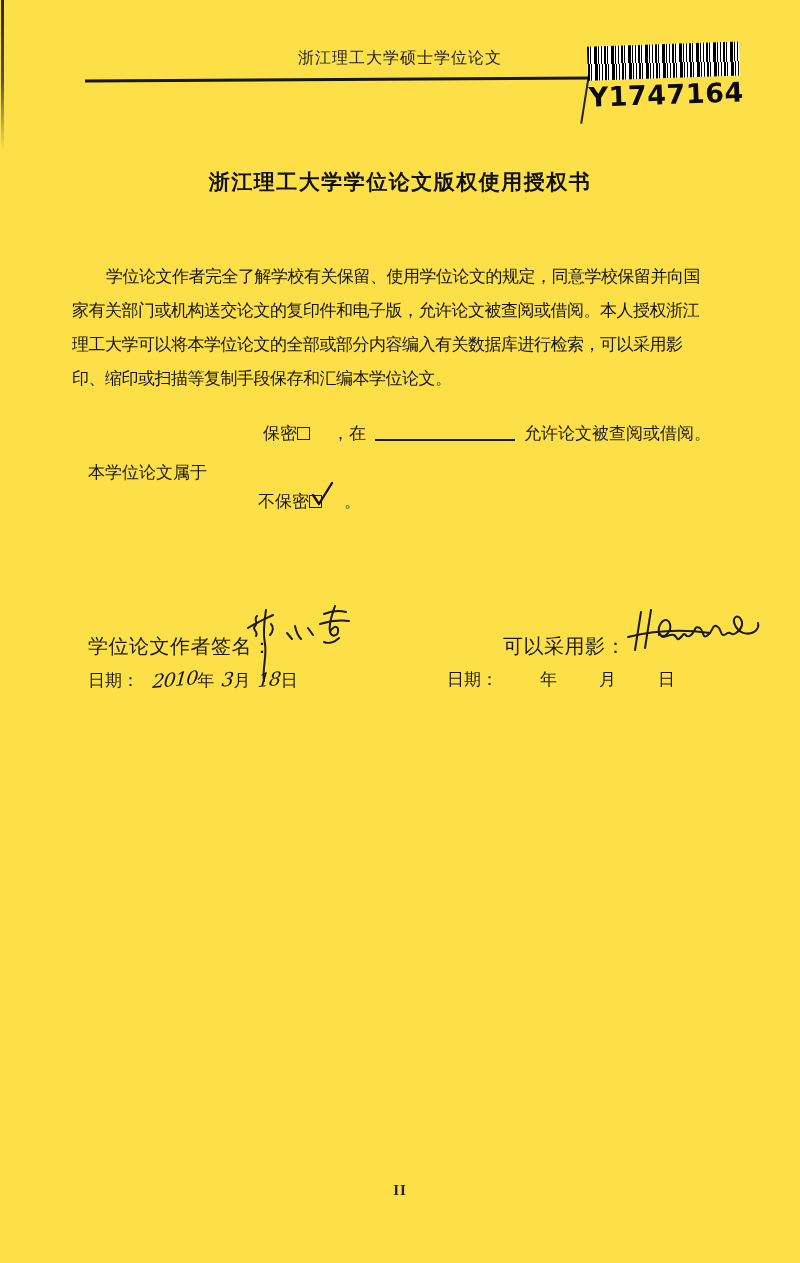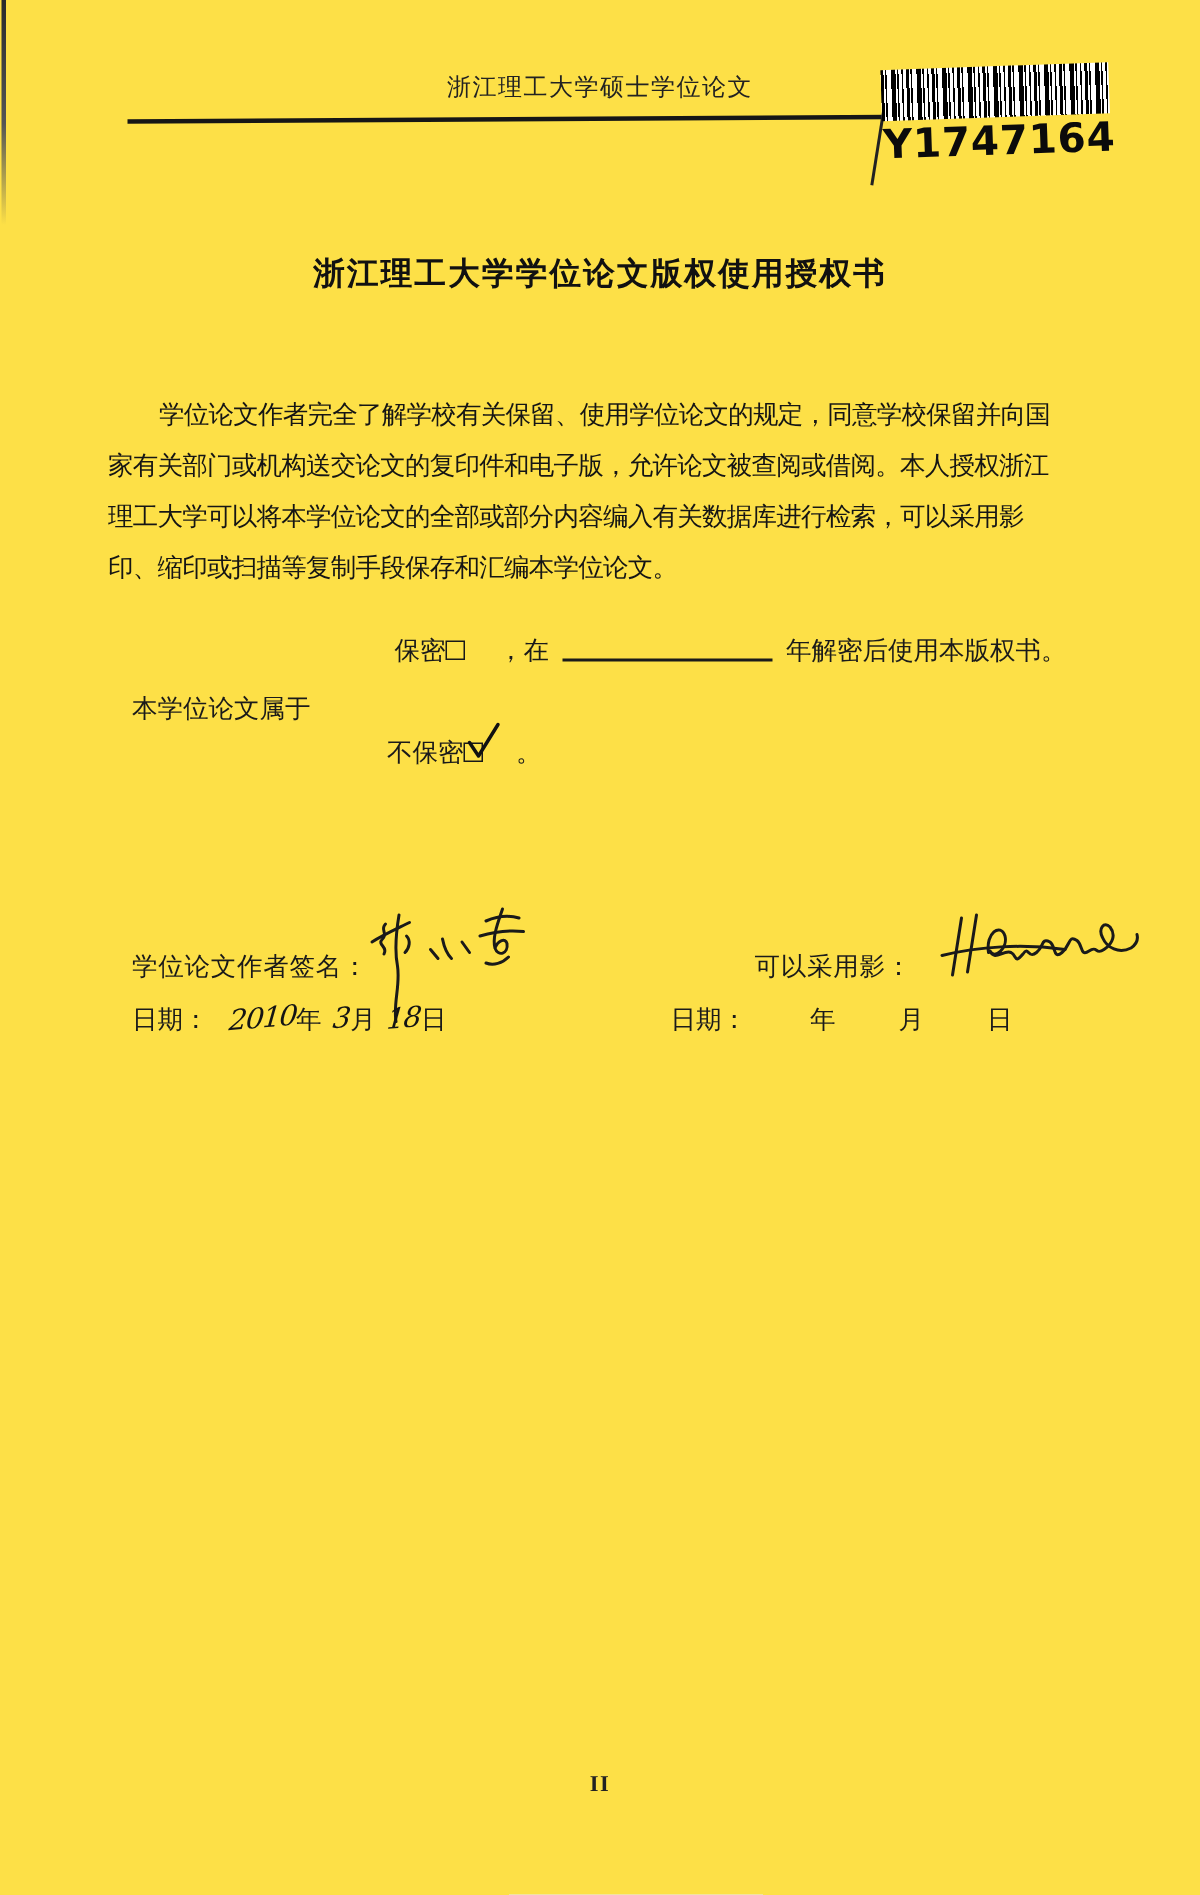--- a/index.html
+++ b/index.html
@@ -78,21 +78,21 @@
     background: transparent;
   }
   .check-wrap { position: relative; display: inline-block; }
   .check-wrap svg { position: absolute; left: 1px; top: -11px; }
   .blank-underline {
     display: inline-block; width: 140px; height: 2px;
     border-bottom: 2px solid #1a1a1a; vertical-align: -2px;
     margin: 0 9px 0 9px;
   }
   .gap-md { display: inline-block; width: 22px; }
-  .sig-label { position: absolute; font-size: 17px; letter-spacing: 0.5px; white-space: nowrap; }
+  .sig-label { position: absolute; font-size: 20px; letter-spacing: 0.5px; white-space: nowrap; }
   .author-sig-label { left: 88px; top: 633px; }
   .advisor-sig-label { left: 503px; top: 633px; }
   .signature-svg { position: absolute; }
   .author-signature { left: 242px; top: 601px; }
   .advisor-signature { left: 624px; top: 605px; }
   .date-line { position: absolute; top: 668px; font-size: 17px; white-space: nowrap; }
   .author-date-line { left: 88px; }
   .advisor-date-line { left: 447px; }
   .hand {
     display: inline-block;
@@ -133,21 +133,21 @@
   <div class="doc-title">浙江理工大学学位论文版权使用授权书</div>
 
   <div class="body-par">
     <div class="line indent">学位论文作者完全了解学校有关保留、使用学位论文的规定，同意学校保留并向国</div>
     <div class="line">家有关部门或机构送交论文的复印件和电子版，允许论文被查阅或借阅。本人授权浙江</div>
     <div class="line">理工大学可以将本学位论文的全部或部分内容编入有关数据库进行检索，可以采用影</div>
     <div class="line">印、缩印或扫描等复制手段保存和汇编本学位论文。</div>
   </div>
 
   <div class="secret-line">
-    <span>保密</span><span class="cbox"></span><span class="gap-md"></span><span>，在</span><span class="blank-underline"></span><span>年解密后使用本版权书。</span>
+    <span>保密</span><span class="cbox"></span><span class="gap-md"></span><span>，在</span><span class="blank-underline"></span><span>允许论文被查阅或借阅。</span>
   </div>
 
   <div class="belongs-line">本学位论文属于</div>
 
   <div class="nonsecret-line">
     <span>不保密</span><span class="check-wrap"><span class="cbox"></span><svg width="26" height="28" viewBox="0 0 26 28">
           <path class="check-stroke" d="M3,16 L9,25 L22,4"></path>
         </svg></span><span class="gap-md"></span><span>。</span>
   </div>
 

